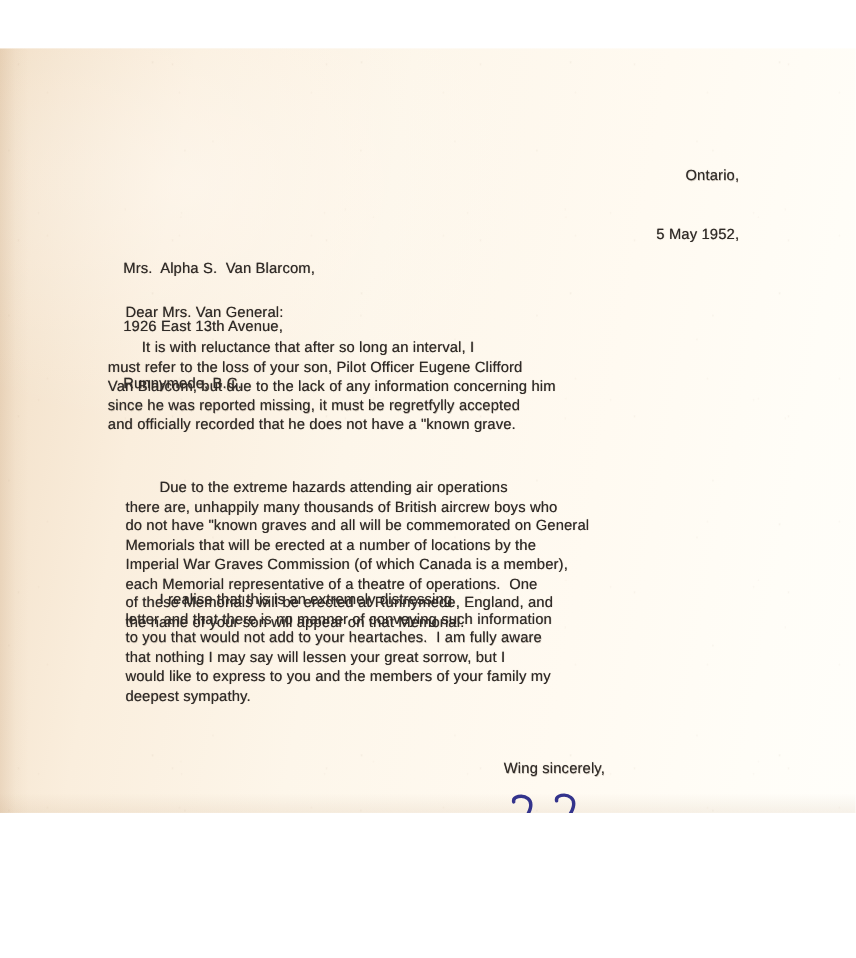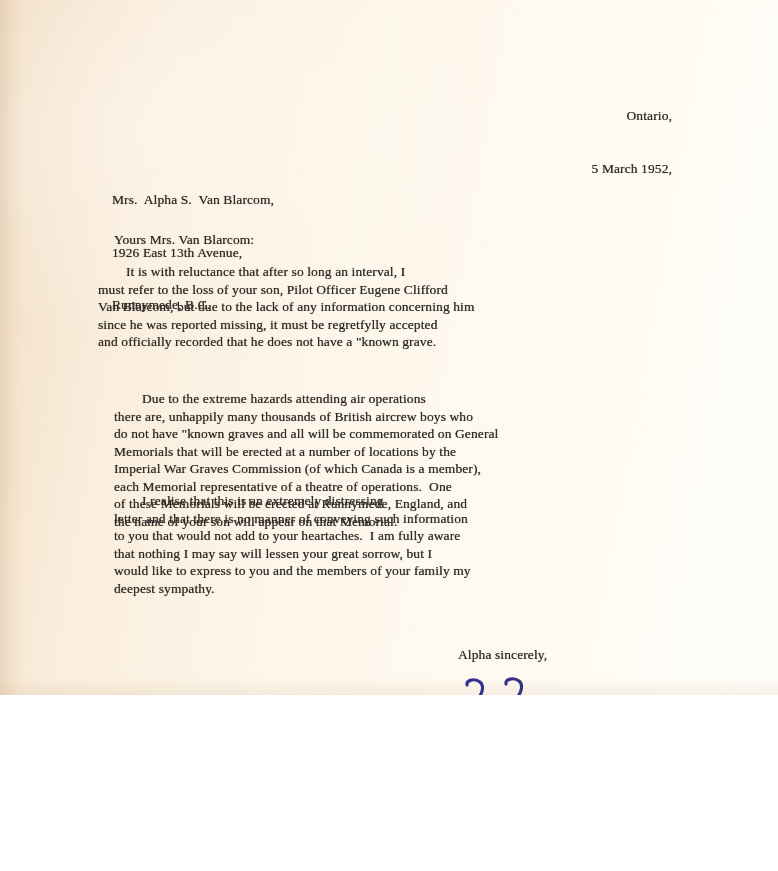--- a/index.html
+++ b/index.html
@@ -17,21 +17,22 @@
     background:
       radial-gradient(ellipse 60% 45% at 22% 18%, rgba(255,250,243,0.55) 0%, rgba(255,250,243,0) 70%),
       linear-gradient(100deg,
         #f0dcc2 0%,
         #f4e3cd 7%,
         #faeedd 20%,
         #fdf6ea 42%,
         #fffaf1 68%,
         #fffdf7 88%,
         #fffefa 100%);
-    font-family: Liberation Serif, serif;
+    font-family: Liberation Sans, sans-serif;
+    margin-top: 44px;
   }
 
   
   #grain {
     position: absolute;
     inset: 0;
     pointer-events: none;
     opacity: 0.5;
     background-image:
       radial-gradient(circle at 12% 9%, rgba(140,110,80,0.10) 0.6px, transparent 1.2px),
@@ -110,30 +111,30 @@
 <body>
 
 <div id="page">
 
   <div id="grain"></div>
   <div id="left-edge-shade"></div>
   <div id="bottom-edge-shade"></div>
 
   <div id="header-block" class="tw block">
     <div>Ontario,</div>
-    <div>5 March 1952,</div>
+    <div>5 May 1952,</div>
   </div>
 
   <div id="addressee-block" class="tw block">
     <div>Mrs.  Alpha S.  Van Blarcom,</div>
     <div>1926 East 13th Avenue,</div>
     <div>Runnymede, B.C.</div>
   </div>
 
-  <div id="salutation" class="tw block">Yours Mrs. Van Blarcom:</div>
+  <div id="salutation" class="tw block">Dear Mrs. Van General:</div>
 
   <div id="para-1" class="tw block">        It is with reluctance that after so long an interval, I
 must refer to the loss of your son, Pilot Officer Eugene Clifford
 Van Blarcom, but due to the lack of any information concerning him
 since he was reported missing, it must be regretfylly accepted
 and officially recorded that he does not have a "known grave.</div>
   <div id="para-2" class="tw block">        Due to the extreme hazards attending air operations
 there are, unhappily many thousands of British aircrew boys who
 do not have "known graves and all will be commemorated on General
 Memorials that will be erected at a number of locations by the
@@ -141,21 +142,21 @@
 each Memorial representative of a theatre of operations.  One
 of these Memorials will be erected at Runnymede, England, and
 the name of your son will appear on that Memorial.</div>
   <div id="para-3" class="tw block">        I realise that this is an extremely distressing
 letter and that there is no manner of conveying such information
 to you that would not add to your heartaches.  I am fully aware
 that nothing I may say will lessen your great sorrow, but I
 would like to express to you and the members of your family my
 deepest sympathy.</div>
 
-  <div id="closing" class="tw block">Alpha sincerely,</div>
+  <div id="closing" class="tw block">Wing sincerely,</div>
 
   <div id="signature-ink">
     <svg width="110" height="44" viewBox="0 0 110 44" fill="none" xmlns="http://www.w3.org/2000/svg" aria-hidden="true">
       <path d="M5 9 C4 4, 13 2, 18 6 C23 10, 20 19, 14 25 C10 29, 6 30, 4 28" stroke="#33338c" stroke-width="3.1" stroke-linecap="round" fill="none"></path>
       <path d="M44 8 C43 3, 52 1, 57 5 C62 9, 59 18, 53 24 C49 28, 45 29, 43 27" stroke="#33338c" stroke-width="3.1" stroke-linecap="round" fill="none"></path>
       <circle cx="68" cy="27" r="2.4" fill="#33338c"></circle>
     </svg>
   </div>
 
   <div id="signatory-block" class="tw block">

